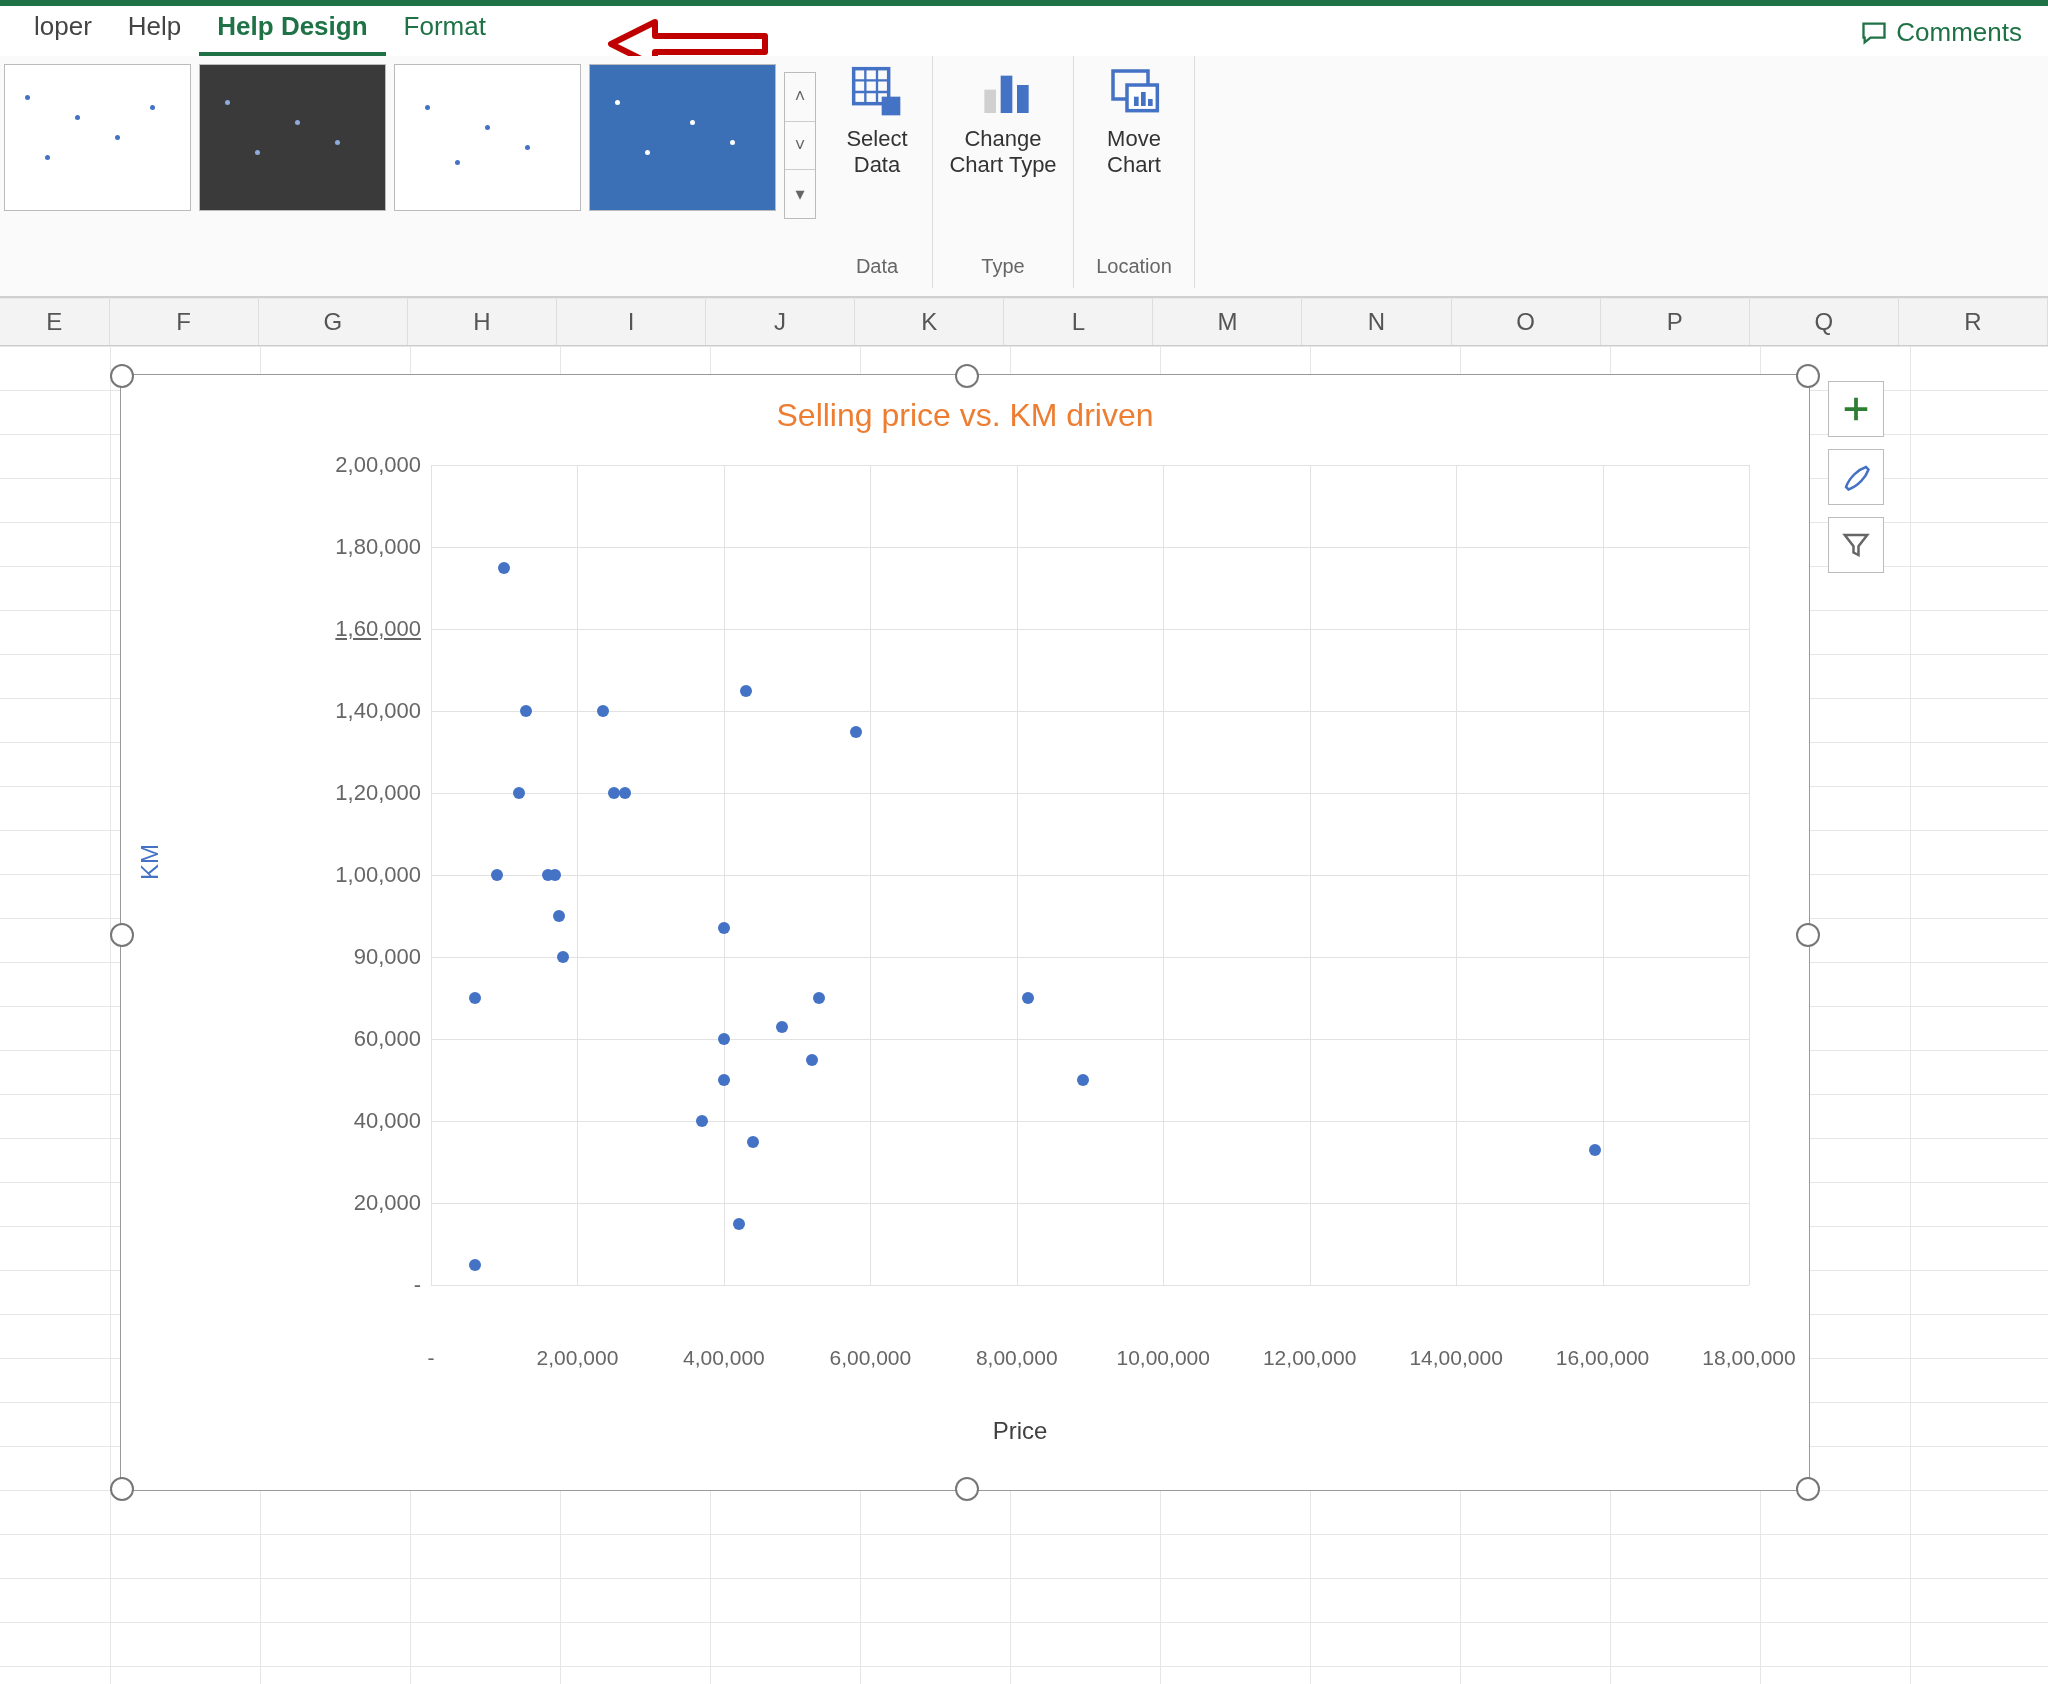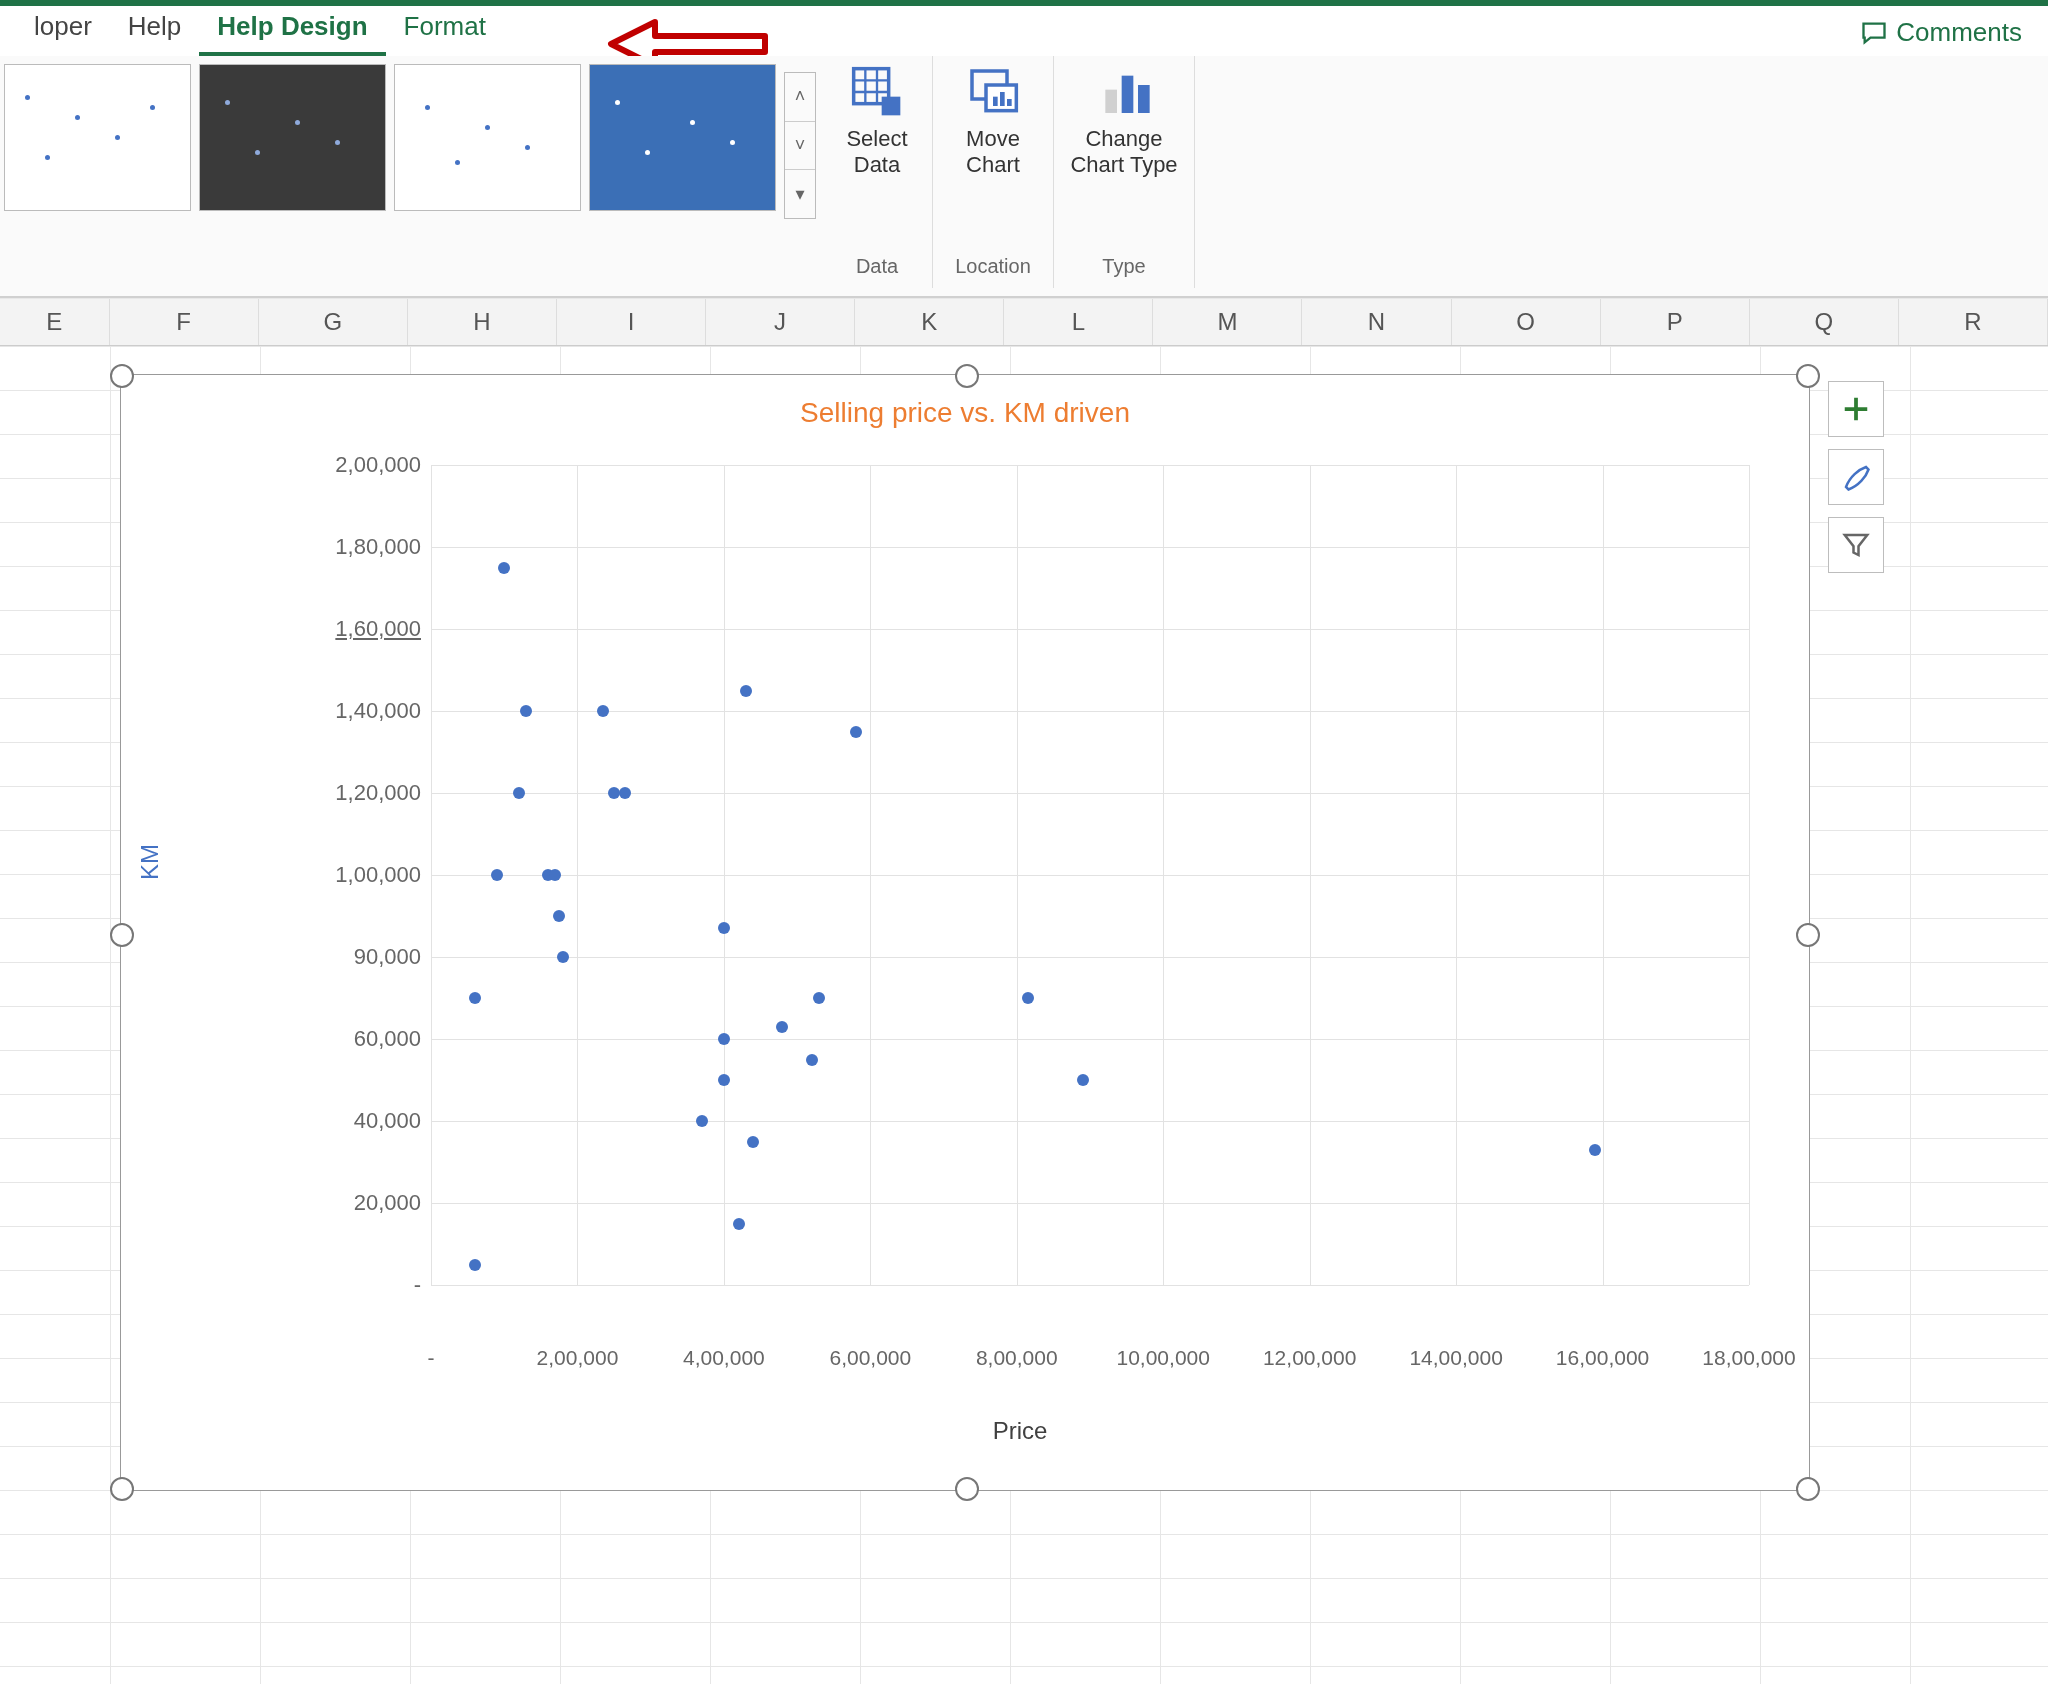--- a/index.html
+++ b/index.html
@@ -46,21 +46,21 @@
 .grid-line-v{position:absolute;top:0;bottom:0;border-left:1px solid #e6e6e6}
 .grid-line-h{position:absolute;left:0;right:0;border-top:1px solid #e6e6e6}
 
 
 #chart-obj{position:absolute;left:120px;top:28px;width:1688px;height:1115px;background:#fff;border:1.5px solid #999}
 .handle{position:absolute;width:20px;height:20px;border:2px solid #777;border-radius:50%;background:#fff}
 .h-tl{left:-11px;top:-11px}.h-tr{right:-11px;top:-11px}.h-bl{left:-11px;bottom:-11px}.h-br{right:-11px;bottom:-11px}
 .h-tc{left:50%;top:-11px;margin-left:-10px}.h-bc{left:50%;bottom:-11px;margin-left:-10px}
 .h-lc{left:-11px;top:50%;margin-top:-10px}.h-rc{right:-11px;top:50%;margin-top:-10px}
 
-#chart-title{text-align:center;font-size:28px;color:#ed7d31;margin-top:22px}
+#chart-title{text-align:center;font-size:32px;color:#ed7d31;margin-top:22px}
 
 #plot-wrap{position:absolute;left:170px;top:90px;right:60px;bottom:160px}
 #ylabel{position:absolute;left:-155px;top:50%;transform:rotate(-90deg)translateX(50%);transform-origin:left top;font-size:24px;color:#4472c4}
 #xlabel{position:absolute;left:0;right:0;bottom:-115px;text-align:center;font-size:24px;color:#404040}
 #plot{position:absolute;inset:0}
 .gridline-h{position:absolute;left:140px;right:0;border-top:1px solid #e2e2e2}
 .gridline-v{position:absolute;top:0;bottom:45px;border-left:1px solid #e2e2e2}
 .ytick{position:absolute;left:0;width:130px;text-align:right;font-size:22px;color:#666;transform:translateY(-50%)}
 .xtick{position:absolute;bottom:-40px;font-size:21px;color:#666;transform:translateX(-50%);width:160px;text-align:center}
 .pt{position:absolute;width:12px;height:12px;background:#4472c4;border-radius:50%;transform:translate(-50%,-50%)}
@@ -137,52 +137,52 @@
         <svg viewBox="0 0 48 48">
               <rect x="4" y="4" width="30" height="30" fill="none" stroke="#4472c4" stroke-width="3"></rect>
               <path d="M4 14h30M4 24h30M14 4v30M24 4v30" stroke="#4472c4" stroke-width="2"></path>
               <rect x="28" y="28" width="16" height="16" fill="#4472c4"></rect>
             </svg>
         <span style="white-space:pre-line">Select
 Data</span>
       </div>
     </div>
     <div class="group-label">Data</div>
+  </div>
+
+  <div class="ribbon-group">
+    <div class="ribbon-row">
+      <div class="ribbon-btn">
+        <svg viewBox="0 0 48 48">
+              <rect x="8" y="22" width="10" height="20" fill="#d0d0d0"></rect>
+              <rect x="22" y="10" width="10" height="32" fill="#4472c4"></rect>
+              <rect x="36" y="18" width="10" height="24" fill="#4472c4"></rect>
+            </svg>
+        <span style="white-space:pre-line">Change
+Chart Type</span>
+      </div>
+    </div>
+    <div class="group-label">Type</div>
   </div>
 
   <div class="ribbon-group">
     <div class="ribbon-row">
       <div class="ribbon-btn" style="width:100px">
         <svg viewBox="0 0 48 48">
               <rect x="6" y="6" width="30" height="24" fill="none" stroke="#4472c4" stroke-width="3"></rect>
               <rect x="18" y="18" width="26" height="22" fill="#fff" stroke="#4472c4" stroke-width="3"></rect>
               <rect x="24" y="28" width="4" height="8" fill="#4472c4"></rect>
               <rect x="30" y="24" width="4" height="12" fill="#4472c4"></rect>
               <rect x="36" y="30" width="4" height="6" fill="#4472c4"></rect>
             </svg>
         <span style="white-space:pre-line">Move
 Chart</span>
       </div>
     </div>
     <div class="group-label">Location</div>
-  </div>
-
-  <div class="ribbon-group">
-    <div class="ribbon-row">
-      <div class="ribbon-btn">
-        <svg viewBox="0 0 48 48">
-              <rect x="8" y="22" width="10" height="20" fill="#d0d0d0"></rect>
-              <rect x="22" y="10" width="10" height="32" fill="#4472c4"></rect>
-              <rect x="36" y="18" width="10" height="24" fill="#4472c4"></rect>
-            </svg>
-        <span style="white-space:pre-line">Change
-Chart Type</span>
-      </div>
-    </div>
-    <div class="group-label">Type</div>
   </div>
 </div>
 
 <div id="col-headers">
       <div class="col-h">E</div>
       <div class="col-h">F</div>
       <div class="col-h">G</div>
       <div class="col-h">H</div>
       <div class="col-h">I</div>
       <div class="col-h">J</div>

